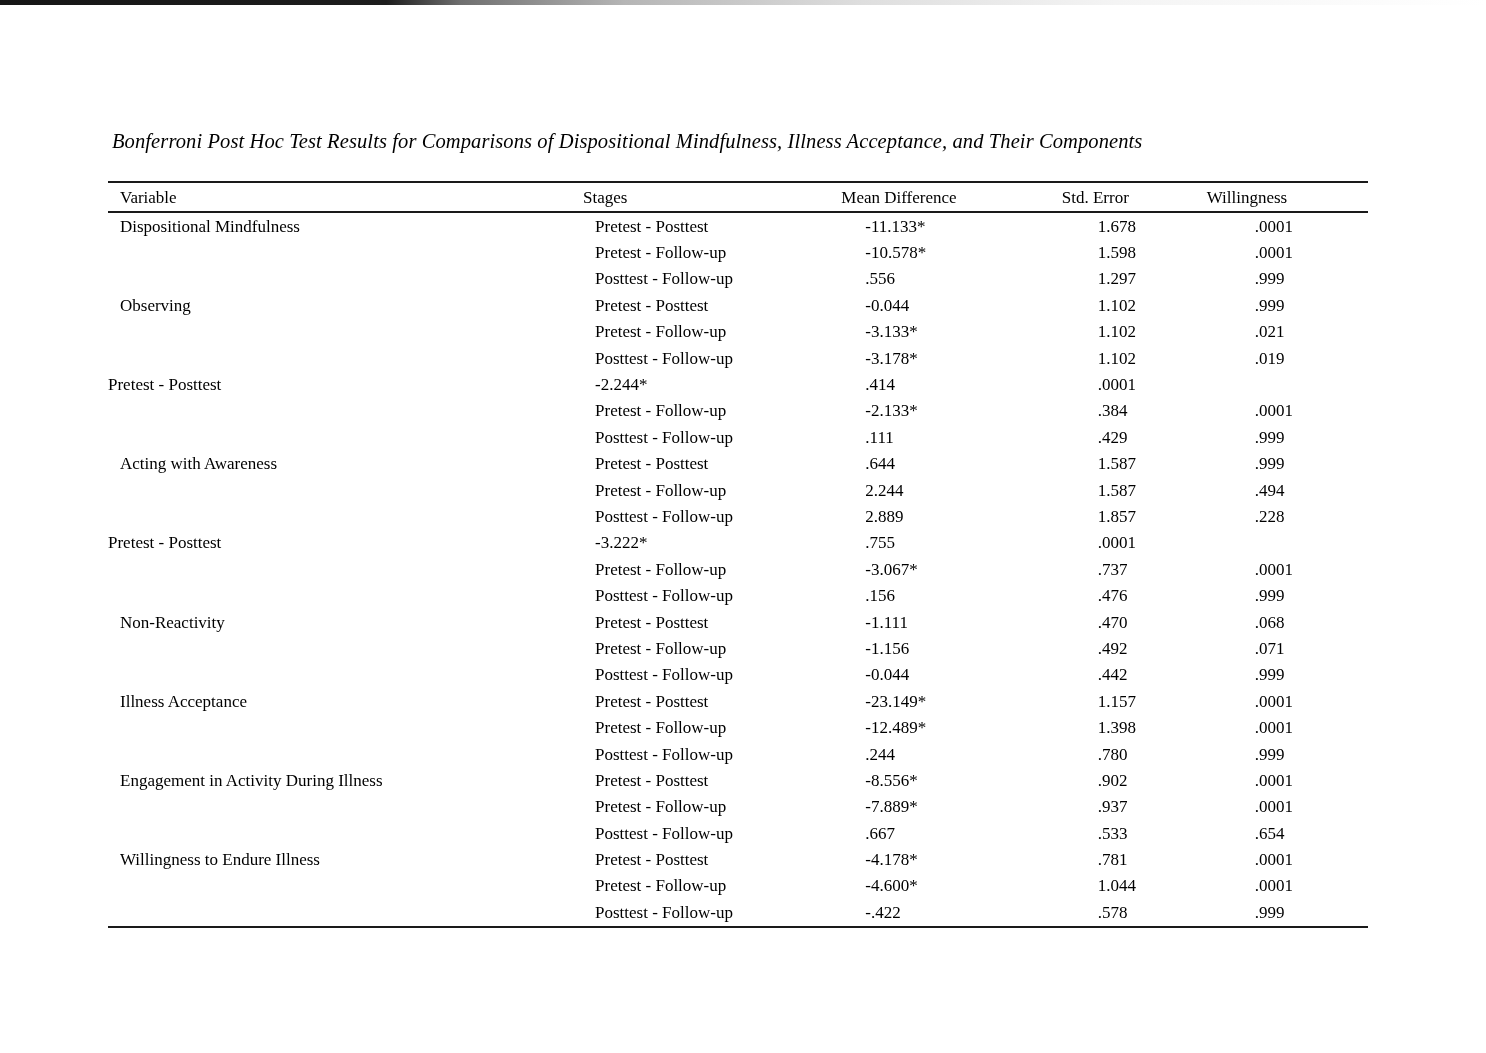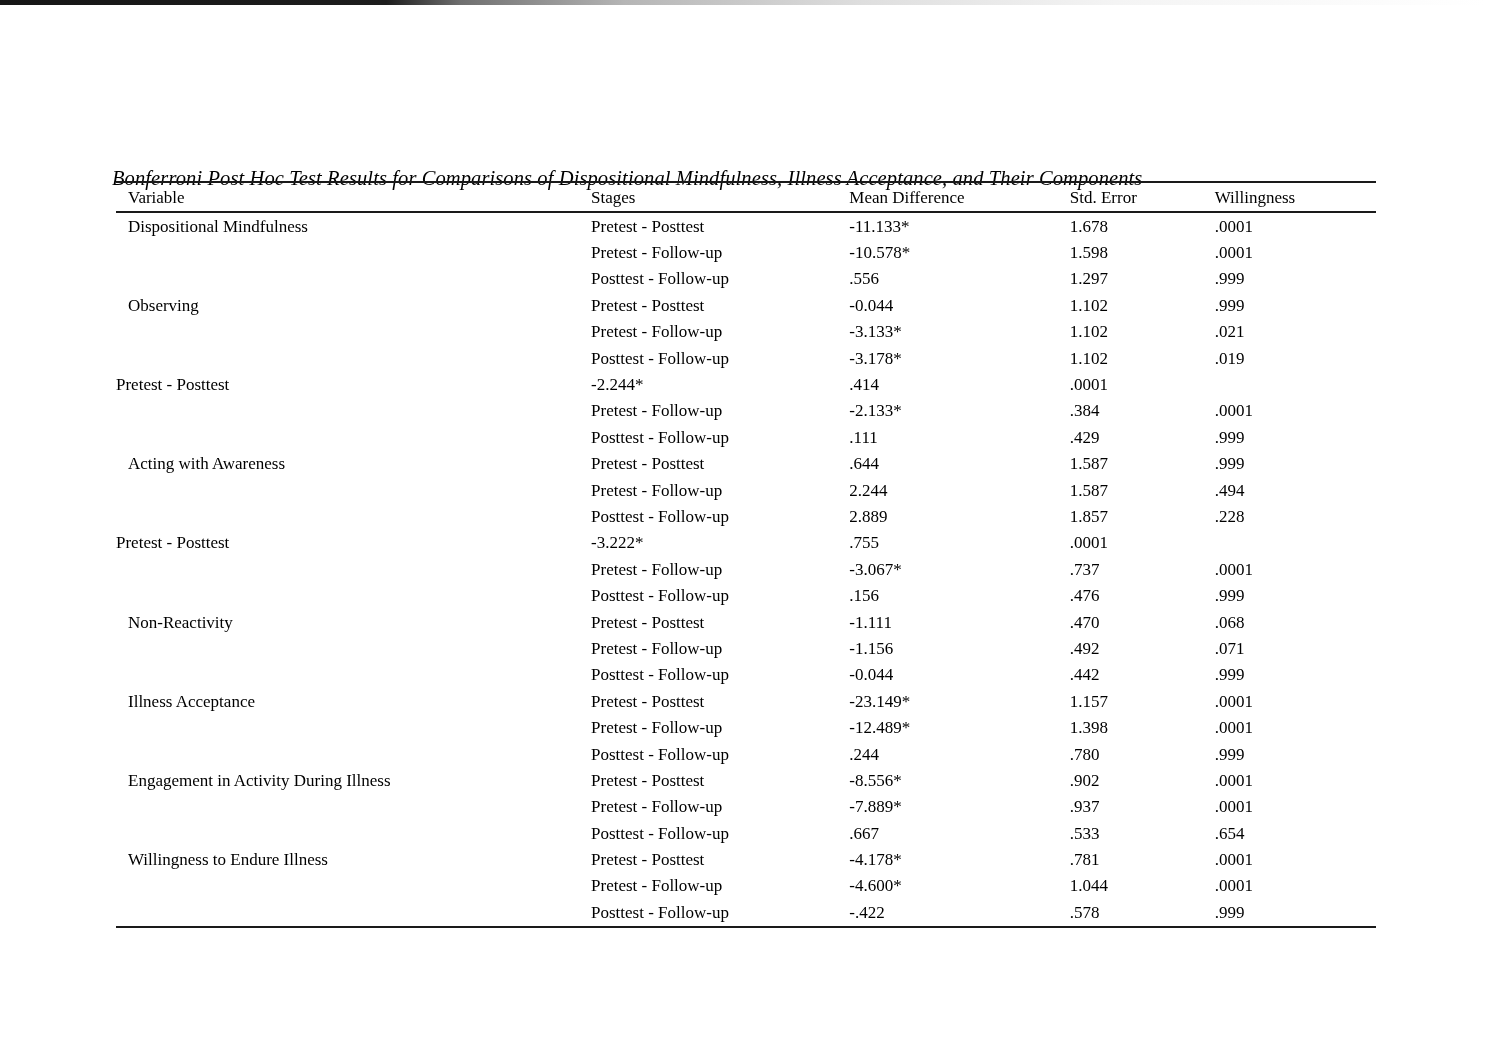--- a/index.html
+++ b/index.html
@@ -24,43 +24,42 @@
 
   .doc-title {
     position: absolute;
     top: 130px;
     left: 112px;
     width: 1260px;
     font-size: 20.5px;
     font-style: italic;
     white-space: nowrap;
     letter-spacing: 0.1px;
-    margin-top: 37px;
   }
 
   .apa-table {
     position: absolute;
     top: 181px;
-    left: 116px;
+    left: 108px;
     width: 1260px;
     border-top: 2px solid #1a1a1a;
     border-bottom: 2px solid #1a1a1a;
     font-size: 17px;
   }
 
   .tr {
     display: grid;
     grid-template-columns: 37.7% 20.5% 17.5% 11.5% 12.8%;
     align-items: center;
   }
   .tr.header-row {
     height: 30px;
     border-bottom: 2px solid #1a1a1a;
   }
-  .tr.data-row { height: 26.4px; }
+  .tr.data-row { height: 26.4px; gap: 12px; }
 
   .td, .th {
     white-space: nowrap;
     overflow: visible;
     line-height: 1;
   }
   .col-variable { padding-left: 12px; }
 </style>
 </head>
 <body>

